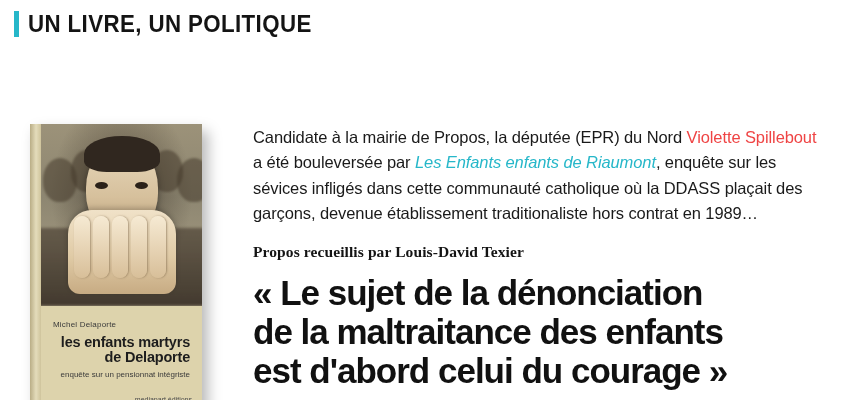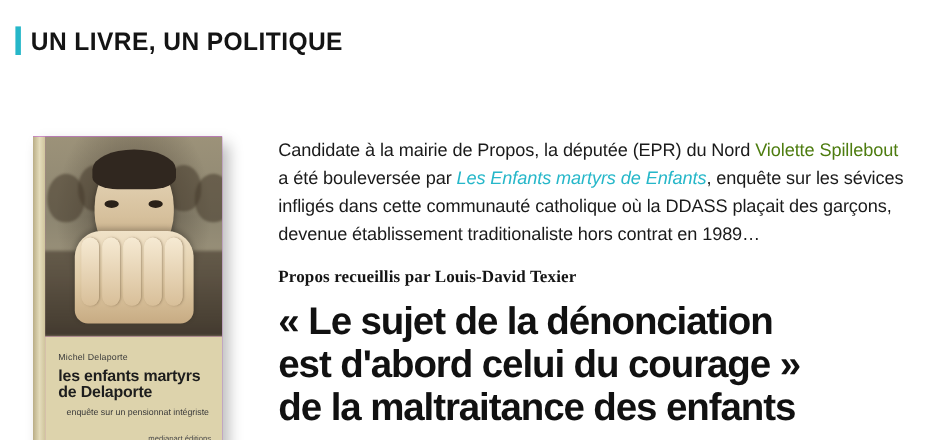--- a/index.html
+++ b/index.html
@@ -13,21 +13,21 @@
     overflow: hidden;
     font-family: "Liberation Sans", sans-serif;
     color: #1b1b1b;
     position: relative;
   }
 
   
   .kicker {
     position: absolute;
     left: 14px;
-    top: 23px;
+    top: 10px;
     display: flex;
     align-items: flex-end;
   }
   .kicker-bar {
     width: 5px;
     height: 26px;
     background: #26b7c9;
     margin-right: 9px;
     margin-top: 1px;
   }
@@ -180,20 +180,21 @@
     color: #3a3a3a;
     letter-spacing: .2px;
     margin-bottom: 6px;
   }
   .cover-title {
     font-size: 14.5px;
     font-weight: bold;
     color: #1d1d1d;
     line-height: 15px;
     letter-spacing: -0.2px;
+    text-align: right;
   }
   .cover-sub {
     margin-top: 5px;
     font-size: 8px;
     color: #3a3a3a;
     line-height: 10px;
     text-align: right;
   }
   .cover-pub {
     position: absolute;
@@ -213,21 +214,21 @@
     width: 570px;
   }
   .chapo {
     font-family: "Liberation Sans", sans-serif;
     font-size: 16.5px;
     line-height: 25.5px;
     color: #1a1a1a;
     letter-spacing: -0.1px;
   }
   .chapo .hl {
-    color: #4d7c0f;
+    color: #ef4444;
     font-weight: normal;
   }
   .chapo .it {
     font-style: italic;
     color: #26b7c9;
   }
   .byline {
     font-family: "Liberation Serif", serif;
     font-weight: bold;
     font-size: 15.5px;
@@ -286,23 +287,23 @@
       <div class="cover-sub">enquête sur un pensionnat intégriste</div>
       <div class="cover-pub">mediapart
 éditions</div>
     </div>
   </div>
 </div>
 
 <div class="article">
 
   <p class="chapo">
-    <span>Candidate à la mairie de Propos, la députée (EPR) du Nord </span><span class="hl">Violette Spillebout</span><span> a été bouleversée par </span><span class="it">Les Enfants martyrs de Enfants</span><span>, enquête sur les sévices infligés dans cette communauté catholique où la DDASS plaçait des garçons, devenue établissement traditionaliste hors contrat en 1989…</span>
+    <span>Candidate à la mairie de Propos, la députée (EPR) du Nord </span><span class="hl">Violette Spillebout</span><span> a été bouleversée par </span><span class="it">Les Enfants enfants de Riaumont</span><span>, enquête sur les sévices infligés dans cette communauté catholique où la DDASS plaçait des garçons, devenue établissement traditionaliste hors contrat en 1989…</span>
   </p>
 
   <div class="byline">Propos recueillis par Louis-David Texier</div>
 
   <h1 class="headline">
     <span class="ln">« Le sujet de la dénonciation</span>
+    <span class="ln">de la maltraitance des enfants</span>
     <span class="ln">est d'abord celui du courage »</span>
-    <span class="ln">de la maltraitance des enfants</span>
   </h1>
 </div>
 
 </body></html>

